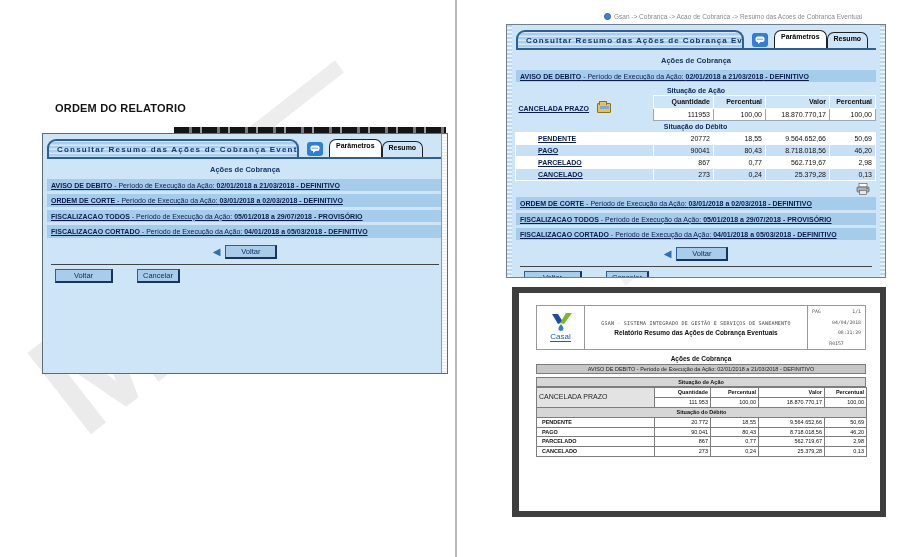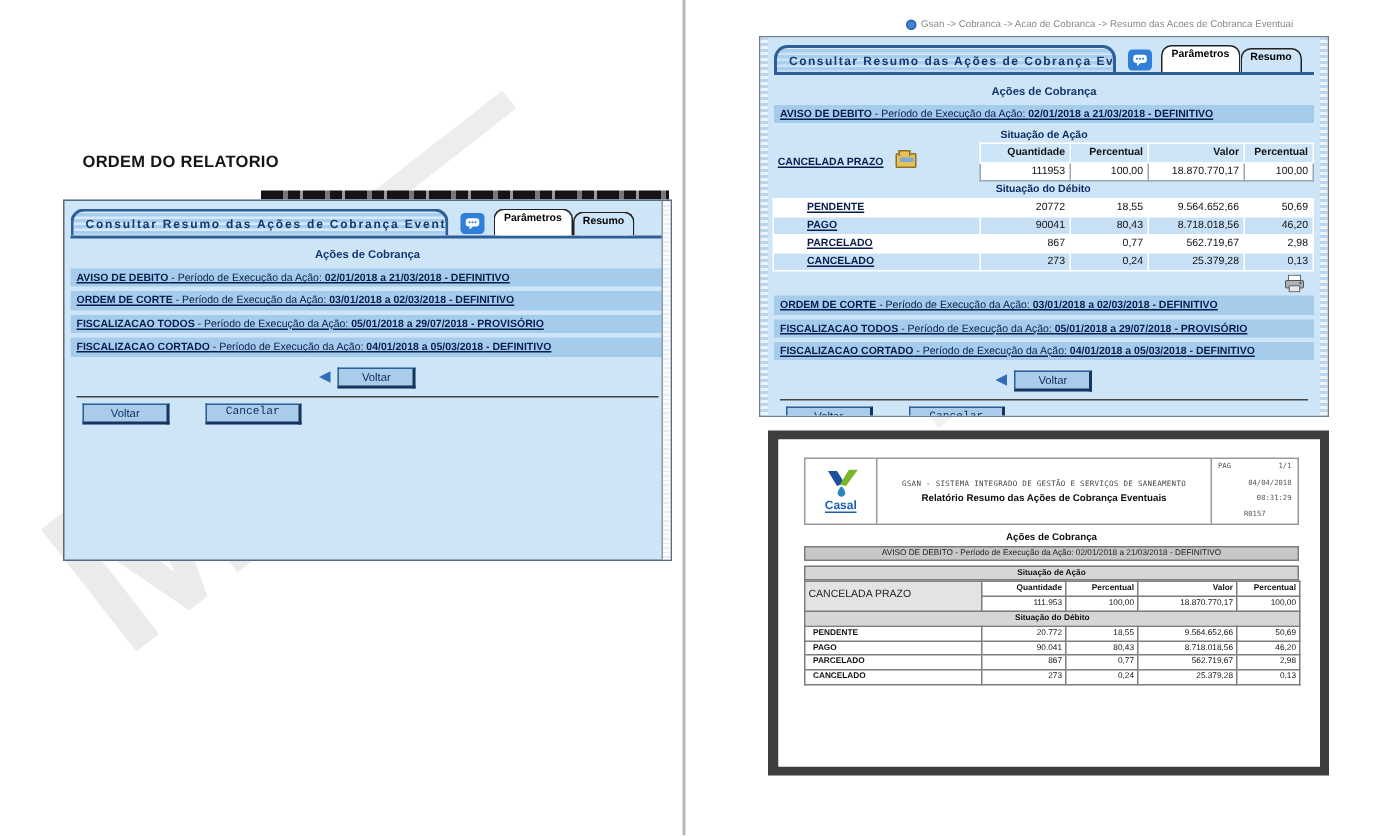--- a/index.html
+++ b/index.html
@@ -41,21 +41,21 @@
                 font-size:7px; color:#081c4e; text-decoration:underline; line-height:1.35;
                 white-space:nowrap; overflow:hidden; }
   .voltar-mid { display:flex; align-items:center; justify-content:center; gap:5px; margin:7px 0 5px; }
   .back-tri { color:#2f6db5; font-size:10px; line-height:10px; }
   .btn { font-family:"Liberation Sans",sans-serif; font-size:7.5px; color:#0a2a5e;
          background:#a8cce9; border:1px solid #2d5f96; border-right:2px solid #16355e;
          border-bottom:2px solid #16355e; padding:1px 0; text-align:center; cursor:pointer; }
   .btn-mid { width:52px; }
   .rule { border-top:1px solid #444; margin:2px 8px 4px; }
   .btn-row { display:flex; gap:24px; margin:2px 0 0 12px; }
-  .btn-w1 { width:58px; } .btn-w2 { width:64px;font-family:Liberation Mono, monospace; }
+  .btn-w1 { width:58px; } .btn-w2 { width:43px; }
   .scroll-edge { position:absolute; right:0; top:0; bottom:0; width:6px; border-left:1px solid #8c9aa8;
                  background:repeating-linear-gradient(to bottom,#e9edf1 0 1px,#f9fbfc 1px 3px); }
   .edge-stripe { width:5px; background:repeating-linear-gradient(to bottom,#bcd6ee 0 2px,#e9f3fc 2px 4px); }
 
   
   .shot-left { position:absolute; left:42px; top:127px; width:406px; height:247px; }
   .chrome-strip { position:absolute; top:0; left:132px; right:2px; height:6px;
                   background:repeating-linear-gradient(to right,#141414 0 15px,#777 15px 18px,#141414 18px 26px,#9a9a9a 26px 28px); }
   .dlg-left { position:absolute; top:6px; left:0; right:0; height:241px; }
   .dlg-left .title-pill { max-width:252px; }
@@ -90,21 +90,21 @@
   .mini-sec { text-align:center; font-weight:bold; font-size:7px; color:#0e2d63; padding:2px 0 1px; }
   .printer-row { display:flex; justify-content:flex-end; padding:2px 10px 1px 0; height:16px; }
 
   
   .report-frame { position:absolute; left:512px; top:287px; width:374px; height:230px;
                   background:#fff; border:6px solid #3e3e3e; border-left-width:7px; }
   .rep-inner { position:relative; width:100%; height:100%; background:#fff; padding:12px 14px 0 17px; }
   .rep-header { display:flex; border:1px solid #999; height:45px; }
   .rep-logo { width:48px; border-right:1px solid #999; display:flex; flex-direction:column;
               align-items:center; justify-content:center; }
-  .rep-logo .casal-txt { font-size:8px; font-weight:bold; color:#1b5fae; line-height:1;
+  .rep-logo .casal-txt { font-size:8px; font-weight:normal; color:#1b5fae; line-height:1;
                          border-bottom:1px solid #1b5fae; }
   .rep-center { flex:1; display:flex; flex-direction:column; justify-content:center; gap:3px;
                 text-align:center; padding:0 2px; }
   .rep-line1 { font-family:"DejaVu Sans Mono",monospace; font-size:5px; letter-spacing:.2px; color:#444; }
   .rep-line2 { font-size:6.5px; font-weight:bold; color:#101010; }
   .rep-right { width:58px; border-left:1px solid #999; font-family:"DejaVu Sans Mono",monospace;
                font-size:4.8px; color:#555; padding:3px 4px; display:flex; flex-direction:column;
                justify-content:space-between; }
   .rep-right .l1 { display:flex; justify-content:space-between; }
   .rep-right .lr { text-align:right; } .rep-right .lc { text-align:center; }

